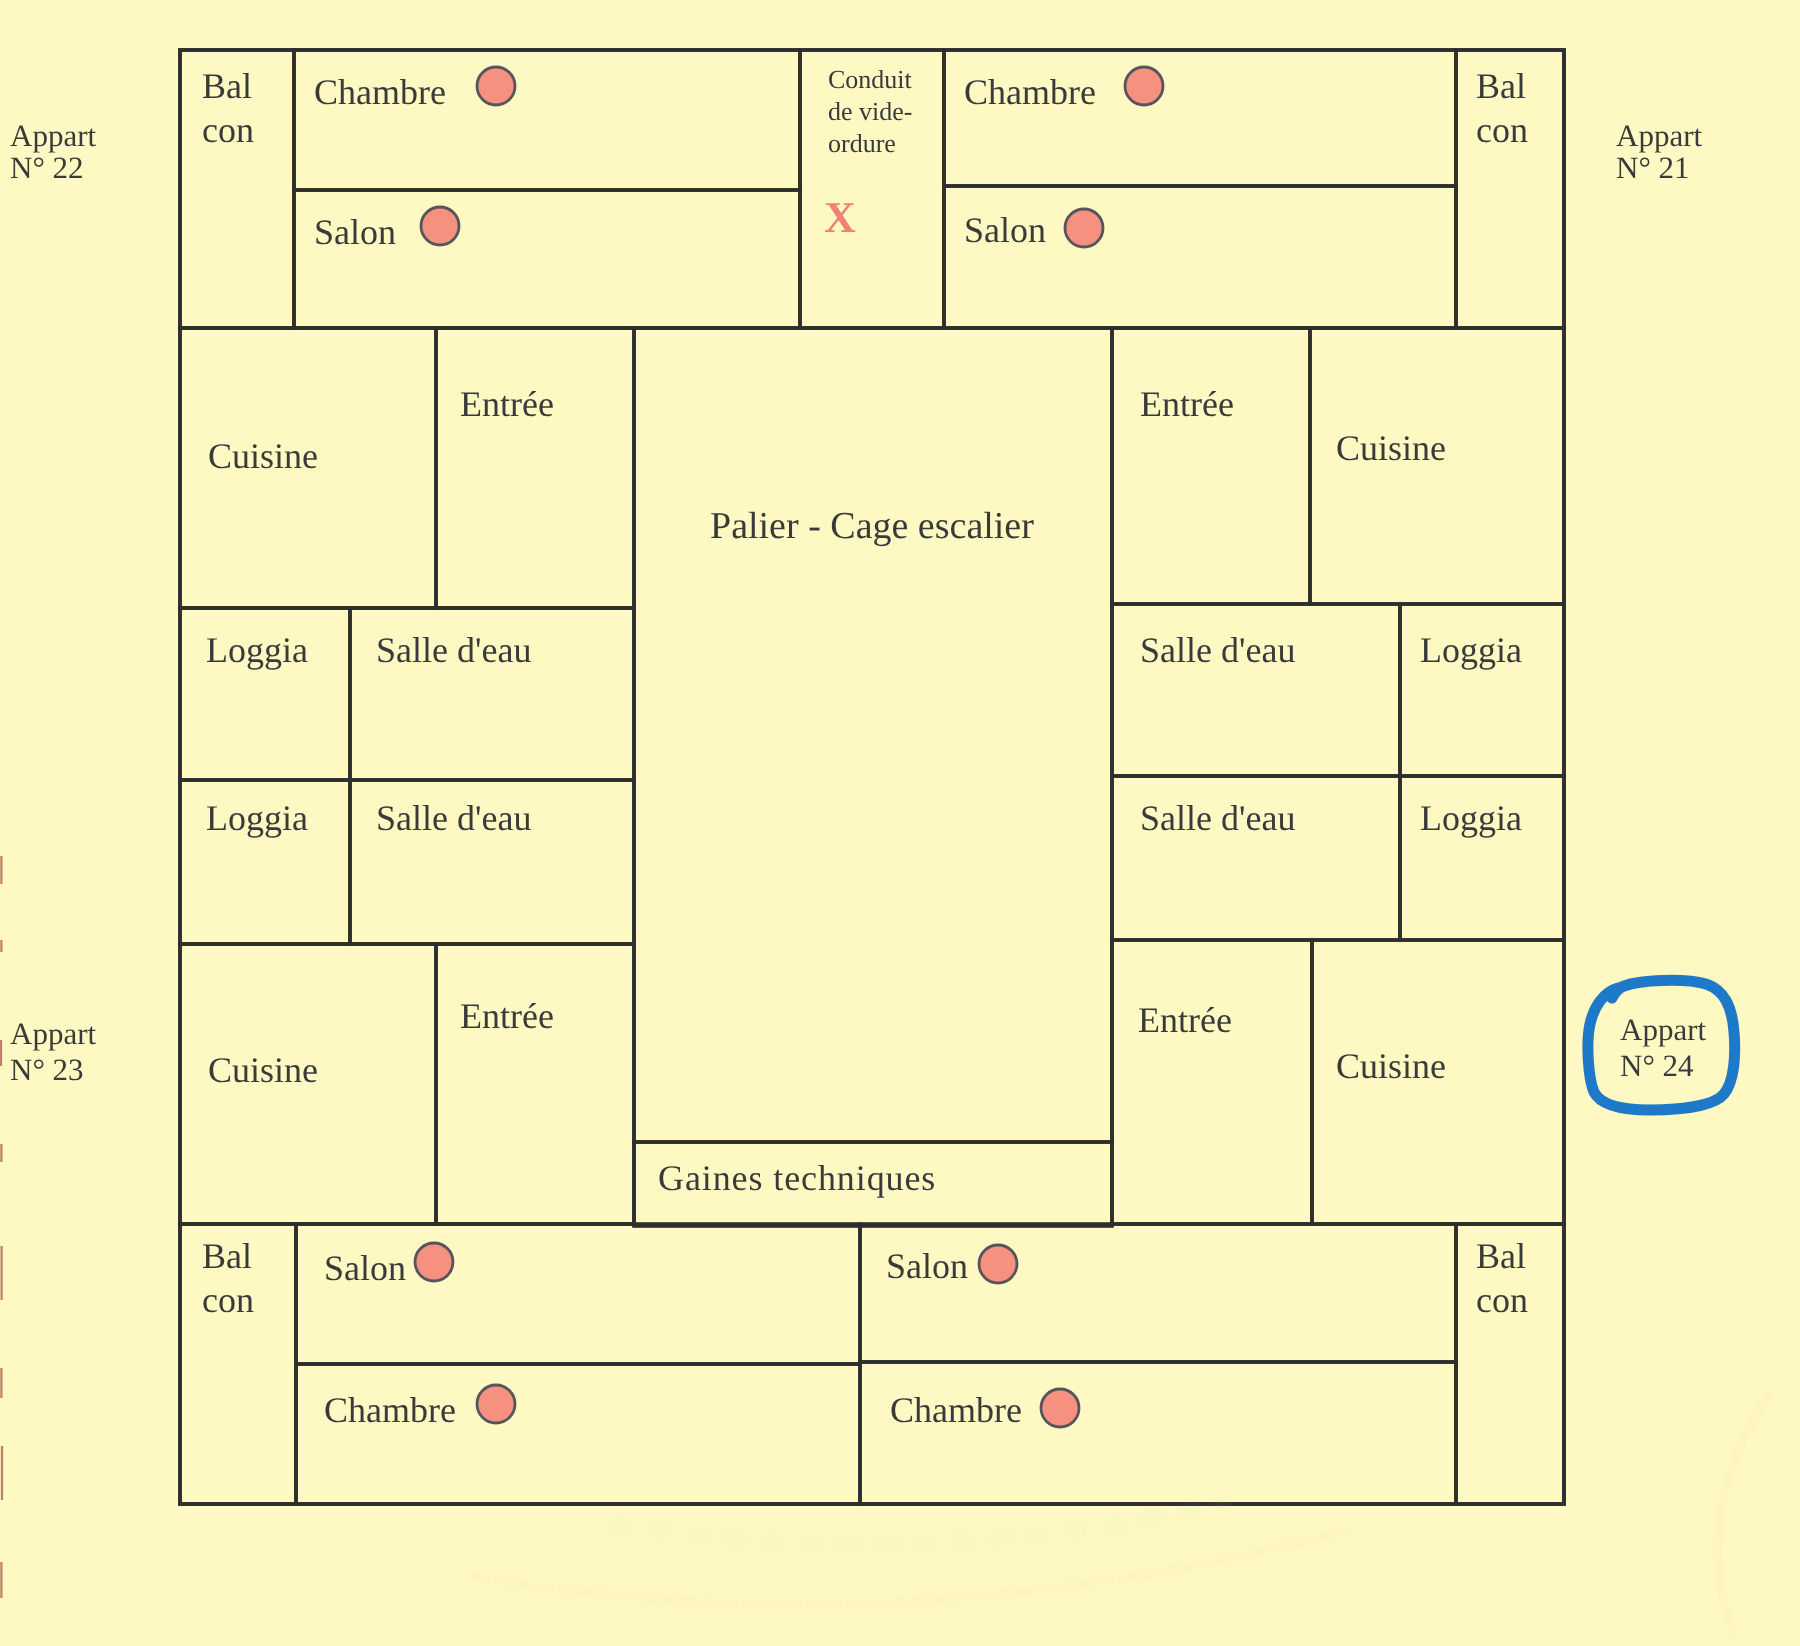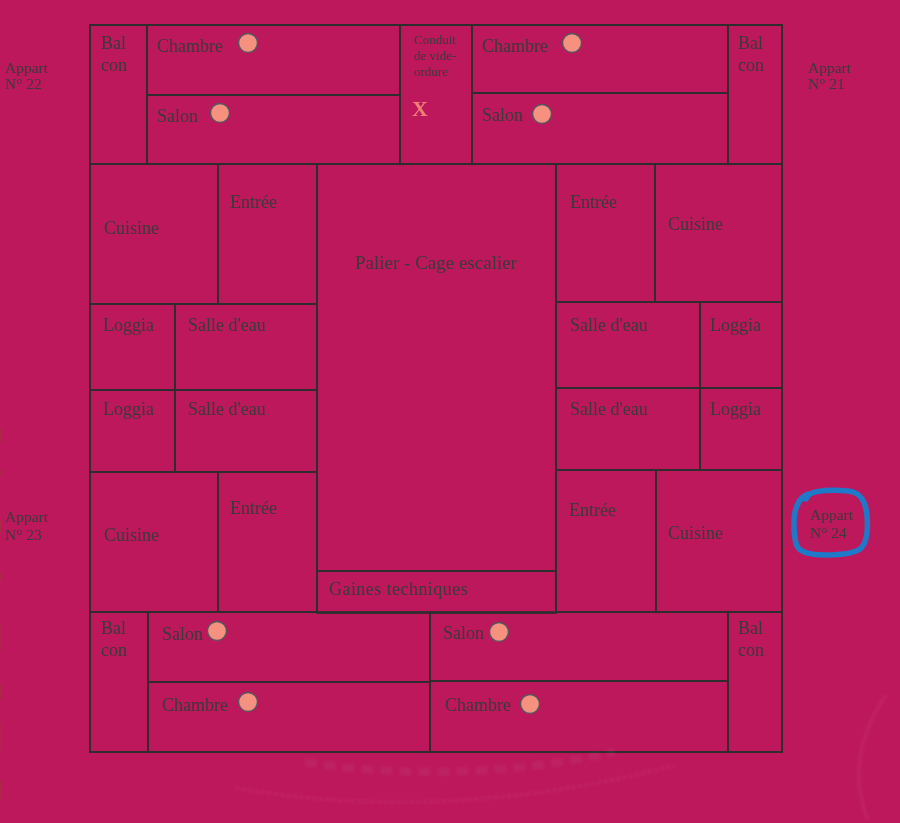--- a/index.html
+++ b/index.html
@@ -1,16 +1,16 @@
 <!DOCTYPE html>
 <html><head>
 <meta charset="utf-8">
 <style>
   html,body{margin:0;padding:0;background:#fdfdfc;}
-  .page{position:relative;width:900px;height:823px;background:#be185d;overflow:hidden;
+  .page{position:relative;width:900px;height:823px;background:#fef9c3;overflow:hidden;
         font-family:"Liberation Serif", serif;}
 </style>
 </head>
 <body>
 <div class="page">
 <svg width="900" height="823" viewBox="0 0 900 823" xmlns="http://www.w3.org/2000/svg">
 <g fill="none" stroke="#2e2e2e" stroke-width="1.8">
 
   <rect x="90" y="25" width="692" height="727"></rect>
 

